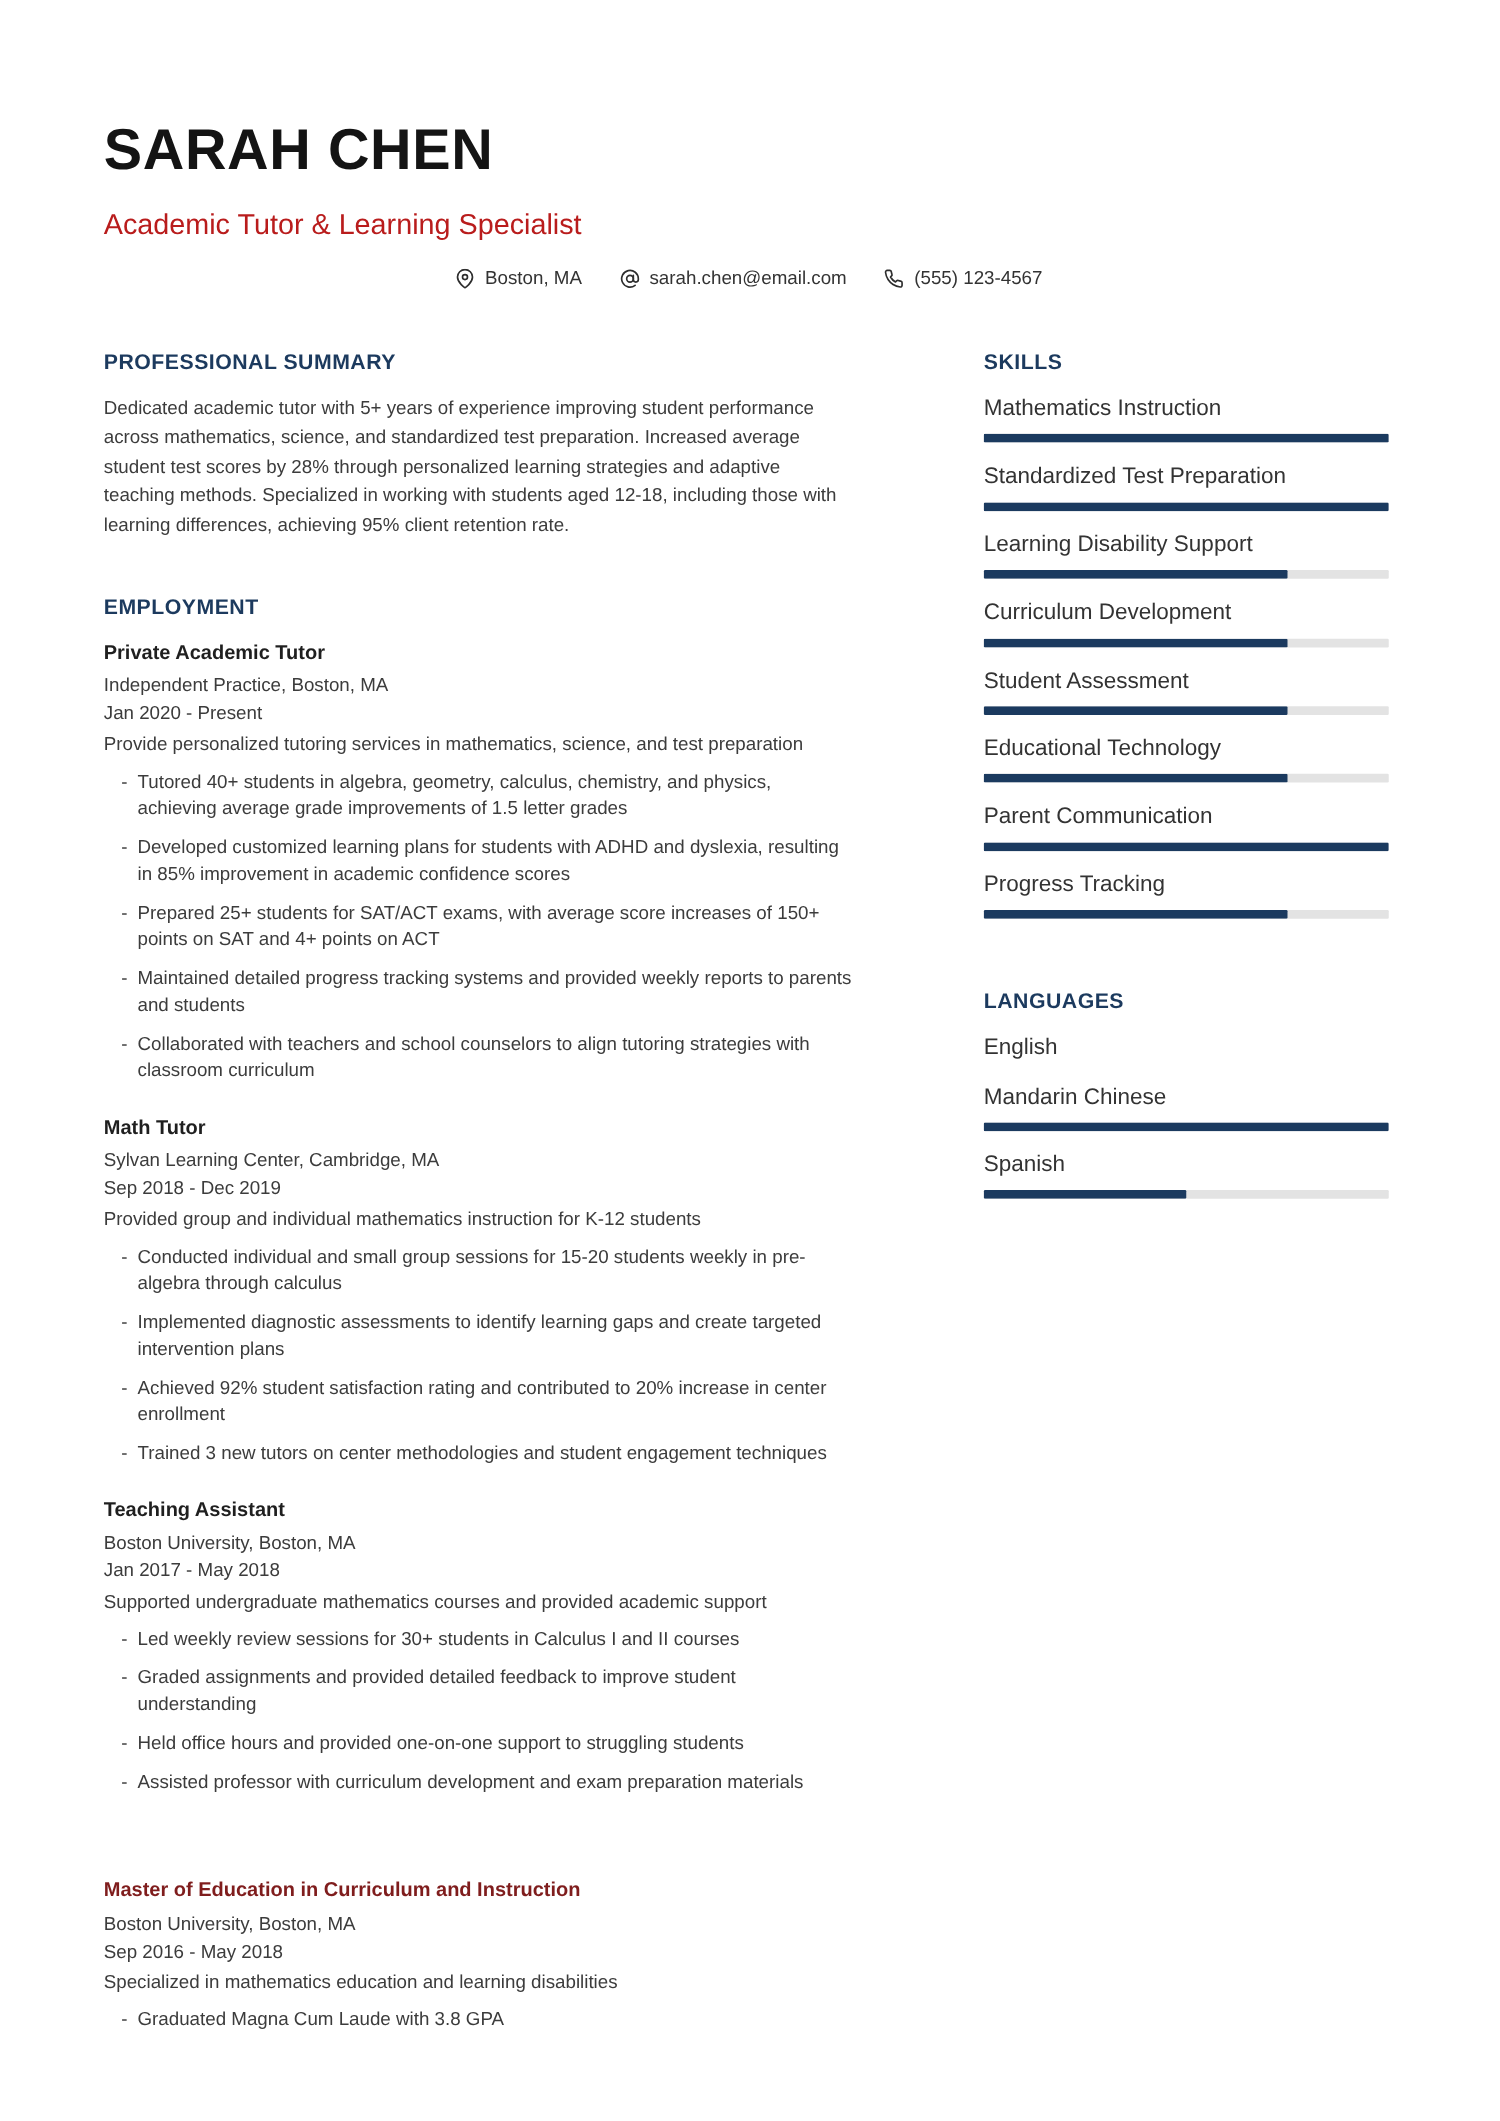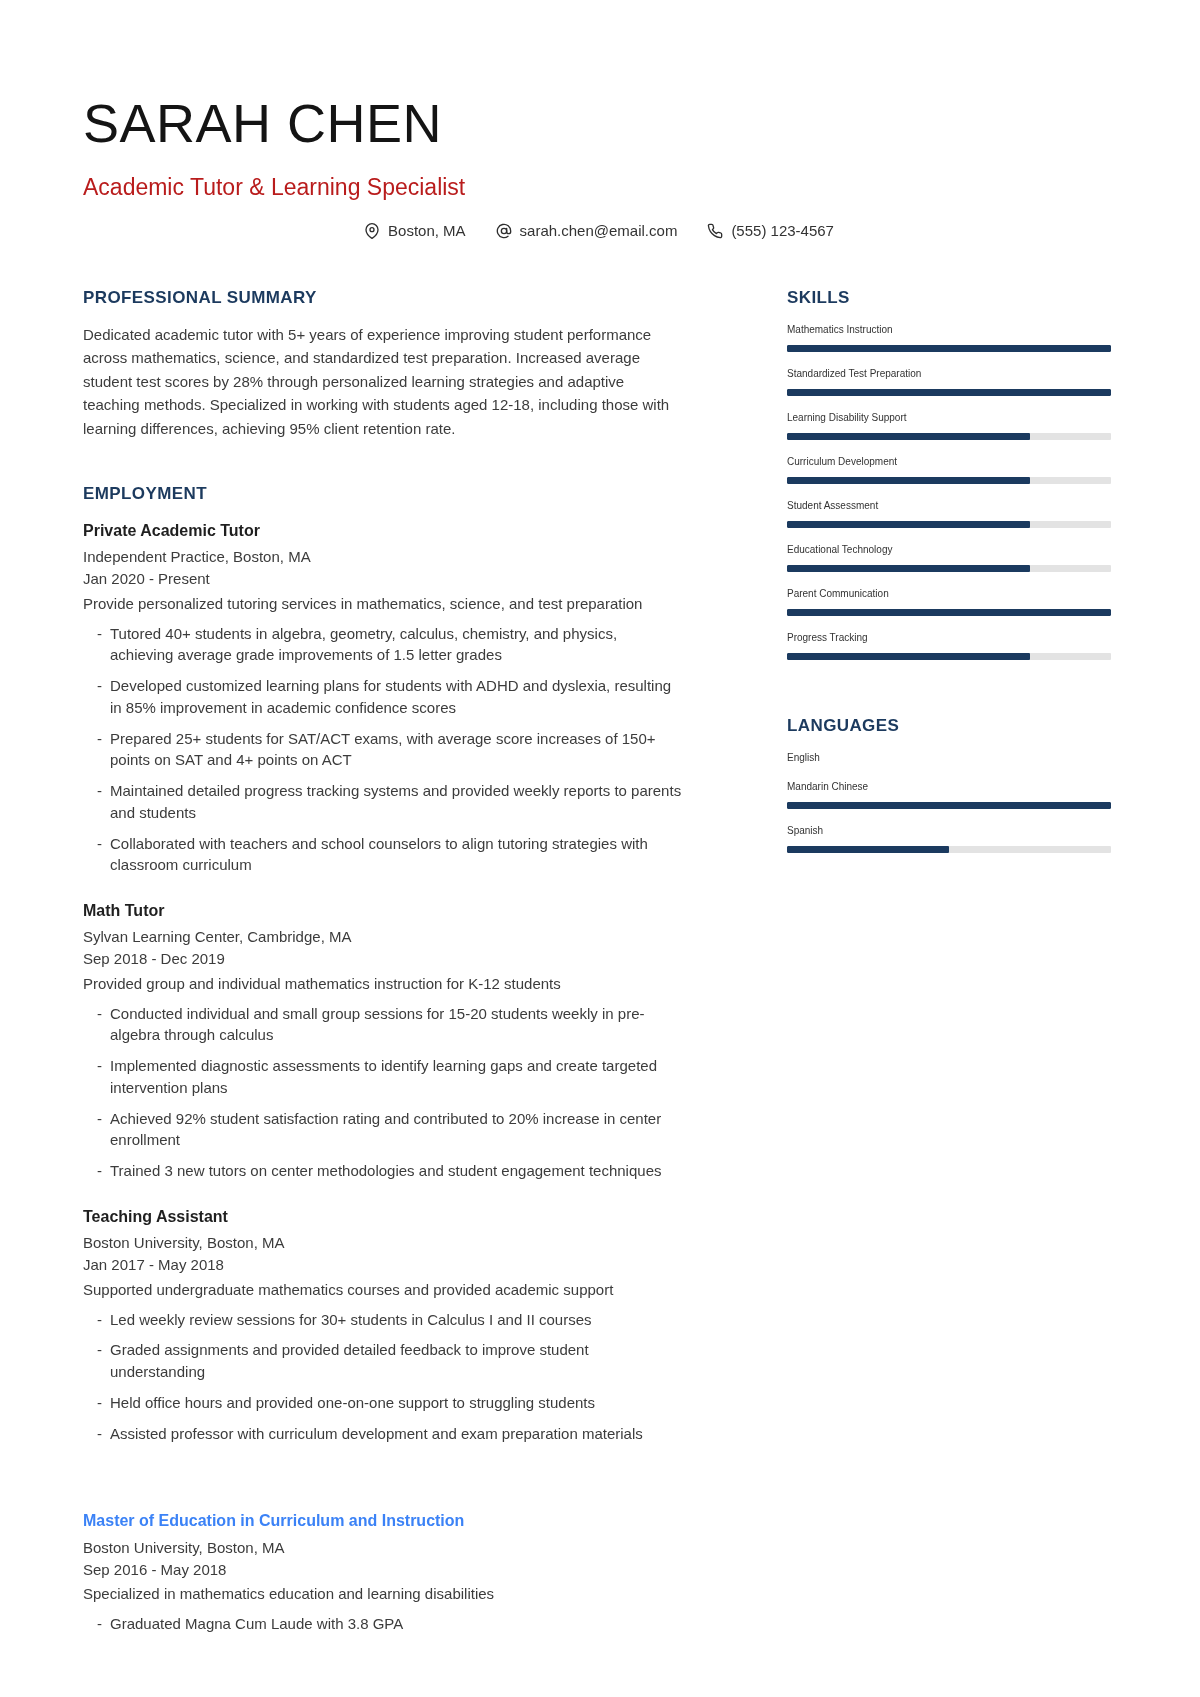--- a/index.html
+++ b/index.html
@@ -9,22 +9,22 @@
     height: 1697px;
     overflow: hidden;
     font-family: "Liberation Sans", sans-serif;
     color: #3c3c3c;
     -webkit-font-smoothing: antialiased;
   }
   .page { padding: 96px 85px 0 83px; }
 
   
   .name {
-    font-size: 54px;
-    font-weight: 400;
+    font-size: 46px;
+    font-weight: 700;
     letter-spacing: 0.5px;
     color: #141414;
     line-height: 1.0;
   }
   .job-headline {
     margin-top: 24px;
     font-size: 23px;
     font-weight: 400;
     color: #b91c1c;
   }
@@ -72,25 +72,25 @@
     flex-direction: column;
   }
   .job-desc { font-size: 15px; color: #3c3c3c; margin-top: 3px; line-height: 1.45; }
   .bullets { margin-top: 8px; padding-left: 14px; }
   .bullet { display: flex; gap: 8px; margin-bottom: 9px; }
   .bullet:last-child { margin-bottom: 0; }
   .bullet .dash { font-size: 15px; line-height: 1.45; color: #3c3c3c; flex: 0 0 auto; }
   .bullet .bullet-text { font-size: 15px; line-height: 1.45; color: #3c3c3c; }
 
   .education-section { margin-top: 66px; }
-  .degree-title { font-size: 16px; font-weight: 700; color: #3b82f6; line-height: 1.4; margin-top: 28px; }
+  .degree-title { font-size: 16px; font-weight: 700; color: #7f1d1d; line-height: 1.4; margin-top: 28px; }
 
   
   .skill { margin-bottom: 15px; }
-  .skill-label { font-size: 10px; color: #333333; line-height: 1.3; margin-bottom: 9px; }
+  .skill-label { font-size: 18px; color: #333333; line-height: 1.3; margin-bottom: 9px; }
   .bar-track {
     width: 100%;
     height: 7px;
     background: #e3e3e3;
     border-radius: 1px;
     overflow: hidden;
   }
   .bar-fill { height: 100%; border-radius: 1px; background: #1b3a5f; }
   .skill.no-bar { margin-bottom: 4px; }
   .skill.no-bar .skill-label { margin-bottom: 16px; }

